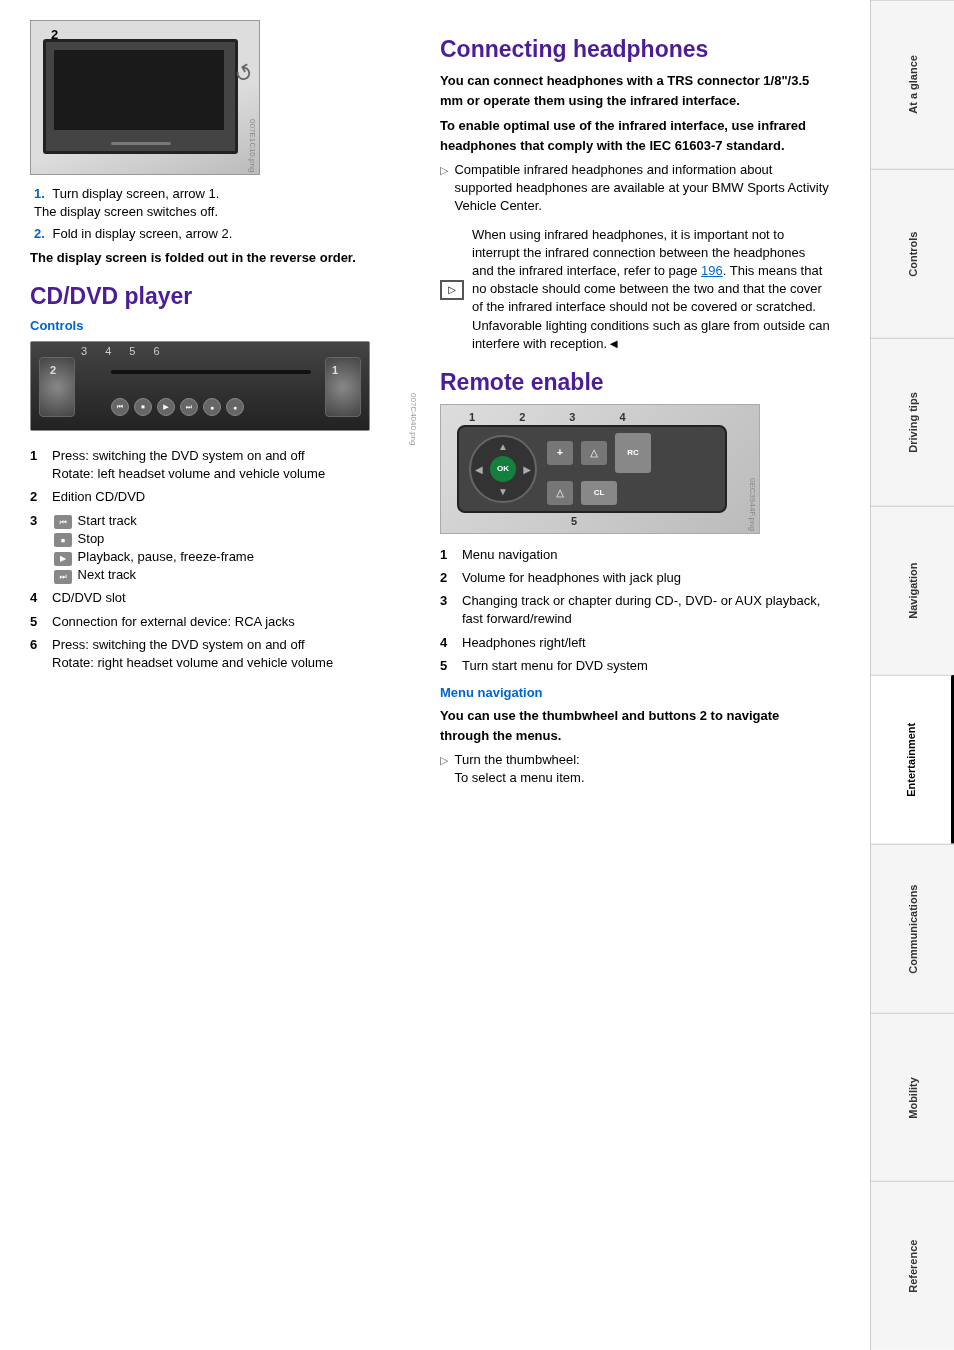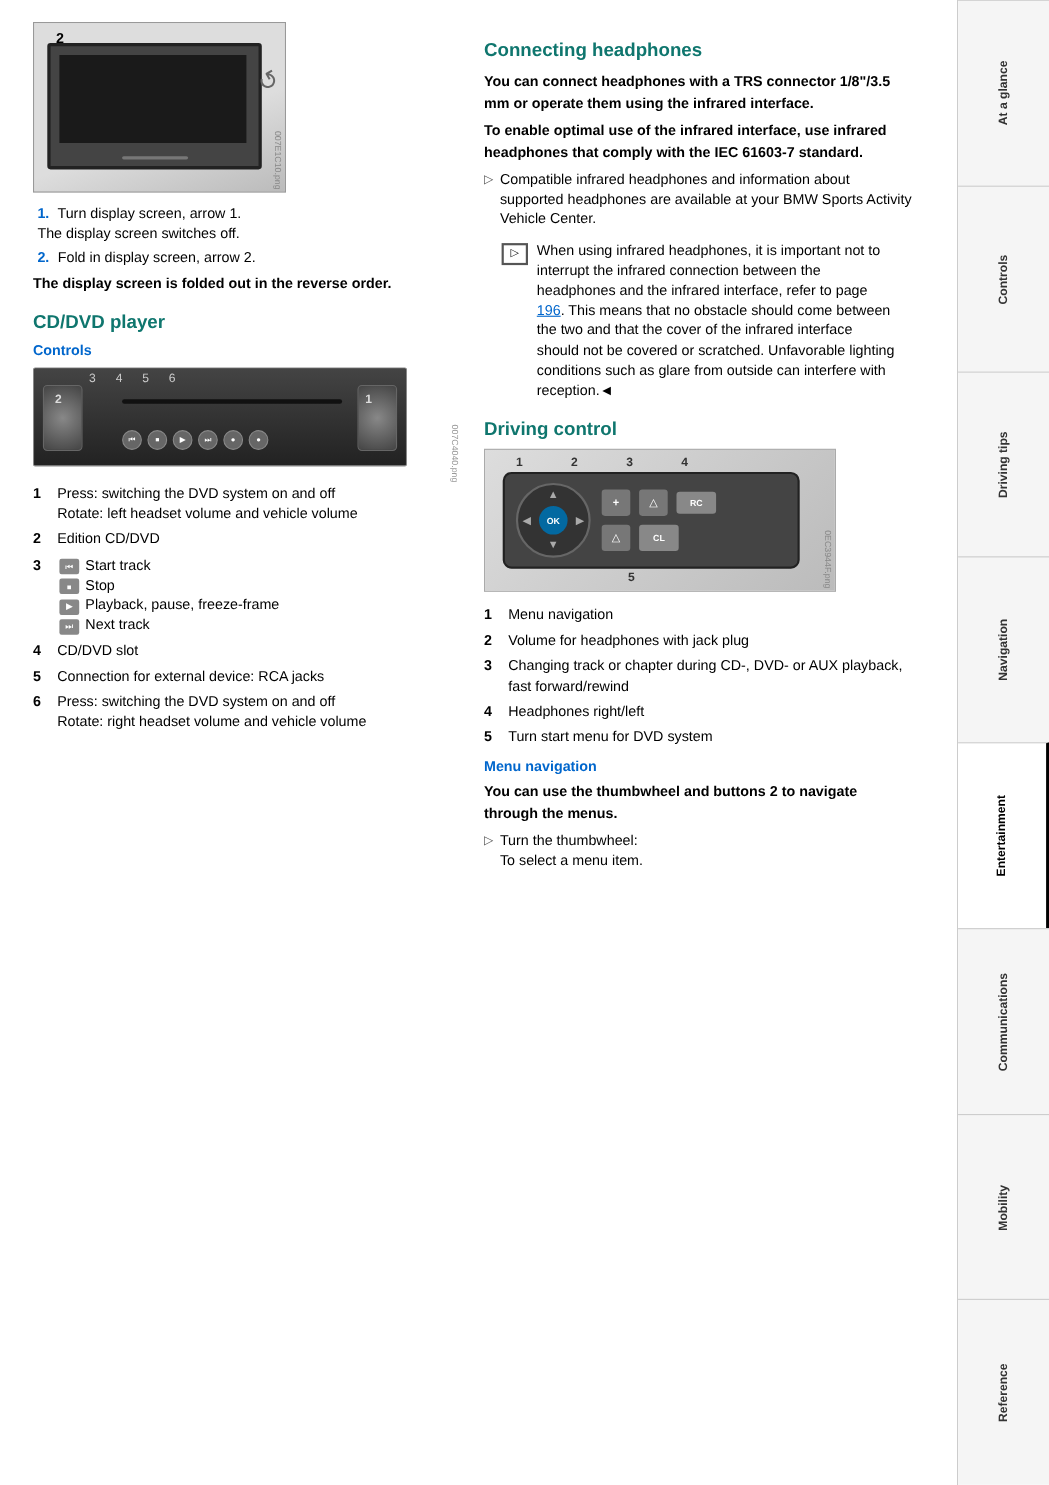--- a/index.html
+++ b/index.html
@@ -64,23 +64,23 @@
       flex: 1;
       max-width: 390px;
     }
 
     .right-column {
       flex: 1;
       max-width: 390px;
     }
 
     .section-title {
-      font-size: 17px;
-      font-weight: bold;
-      color: #0f766e;
+      font-size: 23px;
+      font-weight: bold;
+      color: #4c1d95;
       margin-bottom: 8px;
       margin-top: 16px;
     }
 
     .subsection-title {
       font-size: 13px;
       font-weight: bold;
       color: #0066cc;
       margin-bottom: 6px;
       margin-top: 8px;
@@ -119,22 +119,23 @@
     .bullet-arrow {
       color: #555;
       font-size: 11px;
       margin-top: 2px;
       flex-shrink: 0;
     }
 
     .note-box {
       display: flex;
       gap: 8px;
-      margin: 10px 16px;
+      margin: 10px 0;
       line-height: 1.4;
+      align-items: center;
     }
 
     .note-icon {
       width: 24px;
       height: 20px;
       border: 2px solid #555;
       flex-shrink: 0;
       display: flex;
       align-items: center;
       justify-content: center;
@@ -476,49 +477,49 @@
         <div class="bullet-item">
           <span class="bullet-arrow">▷</span>
           <span>Compatible infrared headphones and information about supported headphones are available at your BMW Sports Activity Vehicle Center.</span>
         </div>
 
         <div class="note-box">
           <div class="note-icon"></div>
           <span>When using infrared headphones, it is important not to interrupt the infrared connection between the headphones and the infrared interface, refer to page <span class="ref-link">196</span>. This means that no obstacle should come between the two and that the cover of the infrared interface should not be covered or scratched. Unfavorable lighting conditions such as glare from outside can interfere with reception.<span class="end-mark">◄</span></span>
         </div>
 
-        <div class="section-title">Driving control</div>
+        <div class="section-title">Remote enable</div>
 
         <div class="remote-image">
           <div class="remote-inner">
 
             <div style="position:absolute;top:6px;left:28px;display:flex;gap:44px;font-size:11px;font-weight:bold;color:#333;">
               <span>1</span>
                 <span>2</span>
                 <span>3</span>
                 <span>4</span>
             </div>
 
             <div style="position:absolute;top:20px;left:16px;width:270px;height:88px;background:#444;border-radius:8px;border:2px solid #222;display:flex;align-items:center;padding:8px 10px;gap:10px;">
 
               <div style="width:68px;height:68px;background:#333;border-radius:50%;border:2px solid #666;display:flex;align-items:center;justify-content:center;position:relative;flex-shrink:0;">
 
                 <span style="position:absolute;top:4px;left:50%;transform:translateX(-50%);color:#aaa;font-size:10px;">▲</span>
                 <span style="position:absolute;bottom:4px;left:50%;transform:translateX(-50%);color:#aaa;font-size:10px;">▼</span>
                 <span style="position:absolute;left:4px;top:50%;transform:translateY(-50%);color:#aaa;font-size:10px;">◀</span>
                 <span style="position:absolute;right:4px;top:50%;transform:translateY(-50%);color:#aaa;font-size:10px;">▶</span>
-                <div style="width:26px;height:26px;background:#0369a1;border-radius:50%;display:flex;align-items:center;justify-content:center;font-size:8px;font-weight:bold;color:#fff;">OK</div>
+                <div style="width:26px;height:26px;background:#15803d;border-radius:50%;display:flex;align-items:center;justify-content:center;font-size:8px;font-weight:bold;color:#fff;">OK</div>
               </div>
 
               <div style="flex:1;display:flex;flex-direction:column;gap:8px;">
 
                 <div style="display:flex;align-items:center;gap:8px;">
                   <div style="width:26px;height:24px;background:#777;border-radius:3px;display:flex;align-items:center;justify-content:center;color:#fff;font-size:10px;font-weight:bold;">+</div>
                   <div style="width:26px;height:24px;background:#777;border-radius:3px;display:flex;align-items:center;justify-content:center;color:#fff;font-size:10px;">△</div>
-                  <div style="width:36px;height:20px;background:#888;border-radius:3px;display:flex;align-items:center;justify-content:center;color:#fff;font-size:8px;font-weight:bold;">RC</div>
+                  <div style="width:36px;height:40px;background:#888;border-radius:3px;display:flex;align-items:center;justify-content:center;color:#fff;font-size:8px;font-weight:bold;">RC</div>
                 </div>
 
                 <div style="display:flex;align-items:center;gap:8px;">
                   <div style="width:26px;height:24px;background:#777;border-radius:3px;display:flex;align-items:center;justify-content:center;color:#fff;font-size:10px;">△</div>
                   <div style="width:36px;height:24px;background:#888;border-radius:3px;display:flex;align-items:center;justify-content:center;color:#fff;font-size:8px;font-weight:bold;">CL</div>
                 </div>
               </div>
             </div>
 
             <div style="position:absolute;bottom:6px;left:130px;font-size:11px;font-weight:bold;color:#333;">5</div>

